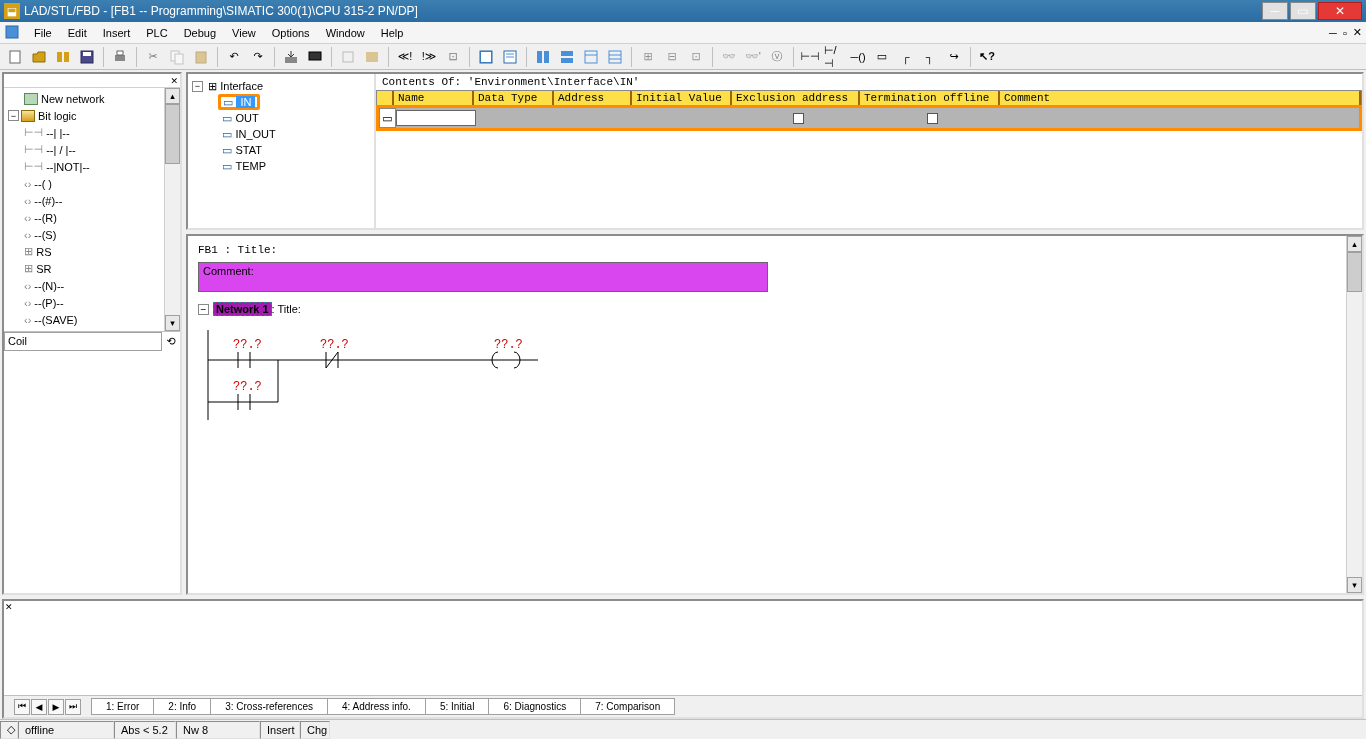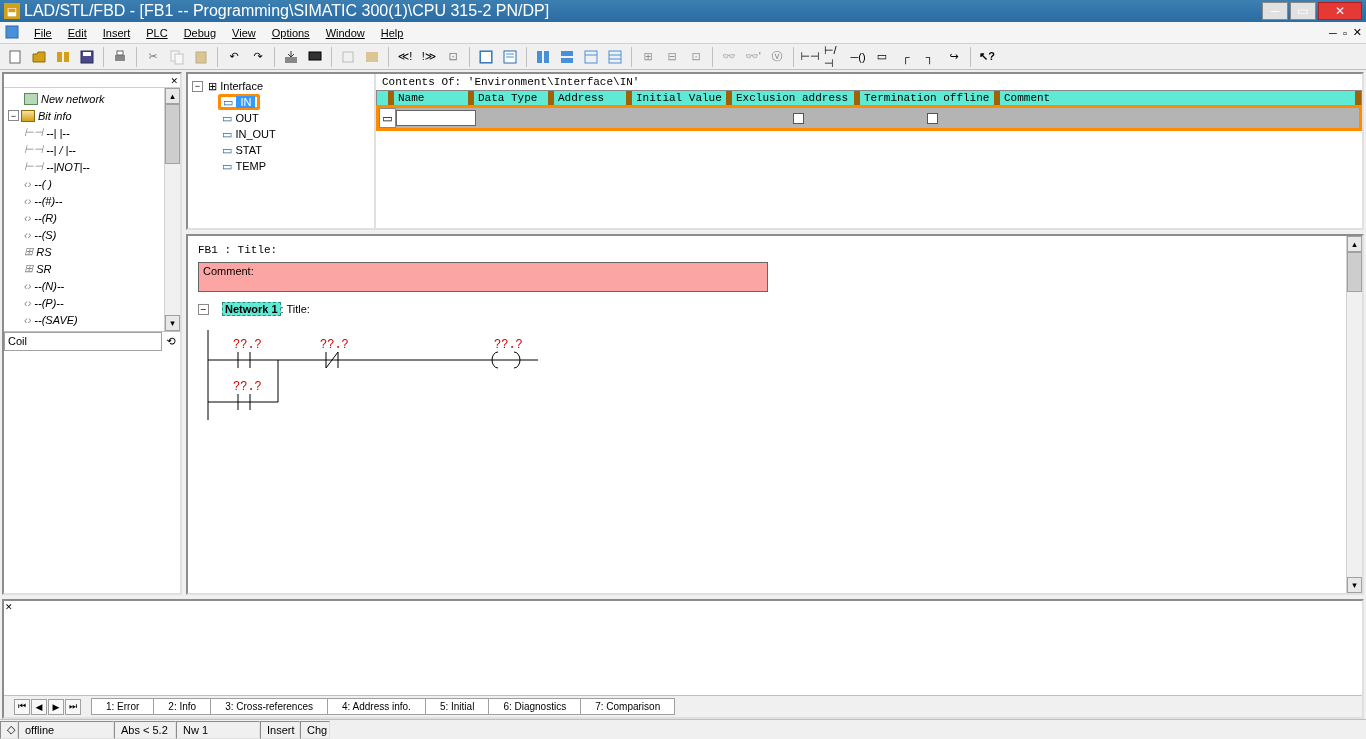--- a/index.html
+++ b/index.html
@@ -1,39 +1,39 @@
 <!DOCTYPE html>
 <html><head>
 <meta charset="utf-8">
 <style>
 * { box-sizing: border-box; margin: 0; padding: 0; font-family: Tahoma, Arial, sans-serif; font-size: 11px; }
 body { width: 1366px; height: 739px; background: #f0f0f0; overflow: hidden; display: flex; flex-direction: column; }
 
 .titlebar { height: 22px; background: linear-gradient(to bottom, #3c7fb1, #2b6ca3); color: white; display: flex; align-items: center; padding: 0 4px; }
 .titlebar-icon { width: 16px; height: 16px; background: #d4a017; margin-right: 4px; display: flex; align-items: center; justify-content: center; }
-.titlebar-text { flex: 1; font-size: 16px; }
+.titlebar-text { flex: 1; font-size: 12px; }
 .titlebar-buttons { display: flex; gap: 2px; }
 .tb-btn { width: 26px; height: 18px; background: #e1e1e1; border: 1px solid #888; display: flex; align-items: center; justify-content: center; font-size: 12px; }
 .tb-btn.close { background: #e53935; color: white; border-color: #b71c1c; width: 44px; }
 
 .menubar { height: 22px; background: #f5f5f5; display: flex; align-items: center; border-bottom: 1px solid #d0d0d0; }
 .mdi-icon { width: 18px; height: 18px; margin: 0 4px; }
-.menu-item { padding: 2px 8px; cursor: pointer; text-decoration: underline; }
+.menu-item { padding: 2px 8px; cursor: pointer; }
 .mdi-controls { margin-left: auto; display: flex; align-items: center; padding-right: 4px; gap: 6px; }
 
 .toolbar { height: 26px; background: #f0f0f0; border-bottom: 1px solid #c0c0c0; display: flex; align-items: center; padding: 0 4px; gap: 2px; }
 .tb-icon { width: 22px; height: 22px; display: flex; align-items: center; justify-content: center; border: 1px solid transparent; }
 .tb-sep { width: 1px; height: 20px; background: #c0c0c0; margin: 0 3px; }
 
 .main { flex: 1; display: flex; overflow: hidden; }
 
 .left-panel { width: 180px; background: white; border: 2px inset #e0e0e0; margin: 2px; display: flex; flex-direction: column; }
 .left-close { height: 14px; display: flex; justify-content: flex-end; align-items: center; padding-right: 2px; border-bottom: 1px solid #d0d0d0; }
 .tree-area { flex: 1; overflow: hidden; display:flex; }
-.tree-list { flex:1; padding: 2px; font-style: italic; }
+.tree-list { flex:1; padding: 2px; }
 .tree-scroll { width: 16px; background: #f0f0f0; border-left: 1px solid #d0d0d0; display:flex; flex-direction:column; }
 .tree-row { display: flex; align-items: center; height: 17px; padding-left: 2px; white-space: nowrap; }
 .tree-indent { display: inline-block; width: 16px; }
 .tree-exp { width: 11px; height: 11px; border: 1px solid #888; display: inline-flex; align-items: center; justify-content: center; font-size: 9px; margin-right: 2px; background: white; }
 .tree-icon { width: 14px; height: 12px; background: #d4a017; border:1px solid #8a6d0b; margin-right: 3px; display:inline-block; }
 .tree-icon.folder { background: linear-gradient(#f9e29c,#d4a017); }
 .status-input { height: 20px; border-top: 1px solid #c0c0c0; display:flex; }
 .status-input input { flex:1; border: 1px solid #a0a0a0; padding: 1px 3px; }
 .status-reset { width:18px; display:flex; align-items:center; justify-content:center; }
 
@@ -44,32 +44,32 @@
 .right-area { flex: 1; display: flex; flex-direction: column; margin: 2px; }
 
 .interface-pane { height: 158px; display: flex; border: 2px inset #e0e0e0; background: white; margin-bottom: 4px;}
 .if-tree { width: 188px; border-right: 2px inset #e0e0e0; padding: 4px; position:relative;}
 .if-tree-row { display:flex; align-items:center; height:16px; }
 .if-sel { background: #3399ff; color: white; padding: 0 4px; }
 .if-hl { border: 3px solid #ff8c00; border-radius:2px; }
 .if-table-area { flex:1; display:flex; flex-direction:column; position:relative;}
 .if-contents-label { padding: 2px 6px; font-family: 'Courier New', monospace; }
 .if-header-row { display:flex; height:18px; border:1px solid #888; }
-.if-th { border-right:6px solid #a16207; padding: 1px 4px; font-family: 'Courier New', monospace; background:#5eead4; }
+.if-th { border-right:2px solid #a16207; padding: 1px 4px; font-family: 'Courier New', monospace; background:#fde047; }
 .if-th.first { width:17px; }
 .if-data-row { display:flex; height:20px; align-items:center; background:#b4b4b4; }
 .if-data-row .if-th.first { background:white; border:1px solid #888; height:100%; display:flex; align-items:center; justify-content:center;}
 .if-hl2 { border: 3px solid #ff8c00; margin:-3px 0; }
 
 .editor-pane { flex:1; border: 2px inset #e0e0e0; background:white; padding: 8px 10px; position:relative; overflow:hidden;}
 .fb-title { font-family:'Courier New', monospace; margin-bottom:6px; }
-.comment-box { background:#fca5a5; border:1px solid #666; width:570px; height:30px; padding:2px 4px; font-family:'Courier New', monospace; margin-bottom:10px;}
+.comment-box { background:#d946ef; border:1px solid #666; width:570px; height:30px; padding:2px 4px; font-family:'Courier New', monospace; margin-bottom:10px;}
 .network-row { display:flex; align-items:center; font-family:'Courier New', monospace; margin-bottom:14px;}
 .network-exp { width:11px; height:11px; border:1px solid #888; display:inline-flex; align-items:center; justify-content:center; font-size:10px; margin-right:4px;}
-.network-label { background:#5eead4; font-weight:bold; padding:0 2px; border:1px dashed #2a8a7e;margin-left:9px; }
+.network-label { background:#a21caf; font-weight:bold; padding:0 2px; border:1px dashed #2a8a7e; }
 .ladder-svg { margin-left: 0px; }
 .ladder-svg text { font-family:'Courier New', monospace; font-size:12px; }
 .editor-scroll-y { position:absolute; right:0; top:0; bottom:0; width:16px; background:#f0f0f0; border-left:1px solid #d0d0d0; display:flex; flex-direction:column;}
 
 .output-pane { height: 120px; border: 2px inset #e0e0e0; background:white; margin: 2px 2px 0 2px; position:relative;}
 .out-x { position:absolute; left:1px; top:1px; width:10px; height:10px; font-size:9px; }
 .out-tabs-row { position:absolute; left:0; right:0; bottom:0; height:22px; display:flex; align-items:center; background:#f0f0f0; border-top:1px solid #c0c0c0; }
 .nav-btn { width:16px; height:16px; border:1px solid #a0a0a0; background:#f8f8f8; display:flex; align-items:center; justify-content:center; font-size:9px; margin-right:1px;}
 .out-tab { padding: 2px 14px; border:1px solid #a0a0a0; border-top-left-radius:0; border-top-right-radius:0; background:white; margin-left:-1px; font-size:10px;}
 .out-tab.active { background:white; font-weight:normal; }
@@ -259,21 +259,21 @@
     <div class="tree-area">
       <div class="tree-list">
         <div class="tree-row">
           <span class="tree-indent"></span>
             <span class="tree-icon" style="background:#b8d8b8;border-color:#5a8a5a"></span>
           <span>New network</span>
         </div>
         <div class="tree-row">
           <span class="tree-exp">−</span>
             <span class="tree-icon folder"></span>
-          <span>Bit info</span>
+          <span>Bit logic</span>
         </div>
         <div class="tree-row">
             <span class="tree-indent"></span>
             <span style="color:#888;margin-right:3px">⊢⊣</span>
             <span>--| |--</span>
           </div>
         <div class="tree-row">
             <span class="tree-indent"></span>
             <span style="color:#888;margin-right:3px">⊢⊣</span>
             <span>--| / |--</span>
@@ -470,16 +470,16 @@
     <div class="out-tab">5: Initial</div>
     <div class="out-tab">6: Diagnostics</div>
     <div class="out-tab">7: Comparison</div>
   </div>
 </div>
 
 <div class="statusbar">
   <div class="sb-cell" style="width:18px">◇</div>
   <div class="sb-cell" style="width:96px">offline</div>
   <div class="sb-cell" style="width:62px">Abs &lt; 5.2</div>
-  <div class="sb-cell" style="width:84px">Nw 1</div>
+  <div class="sb-cell" style="width:84px">Nw 8</div>
   <div class="sb-cell" style="width:40px">Insert</div>
   <div class="sb-cell" style="width:30px">Chg</div>
 </div>
 
 </body></html>

